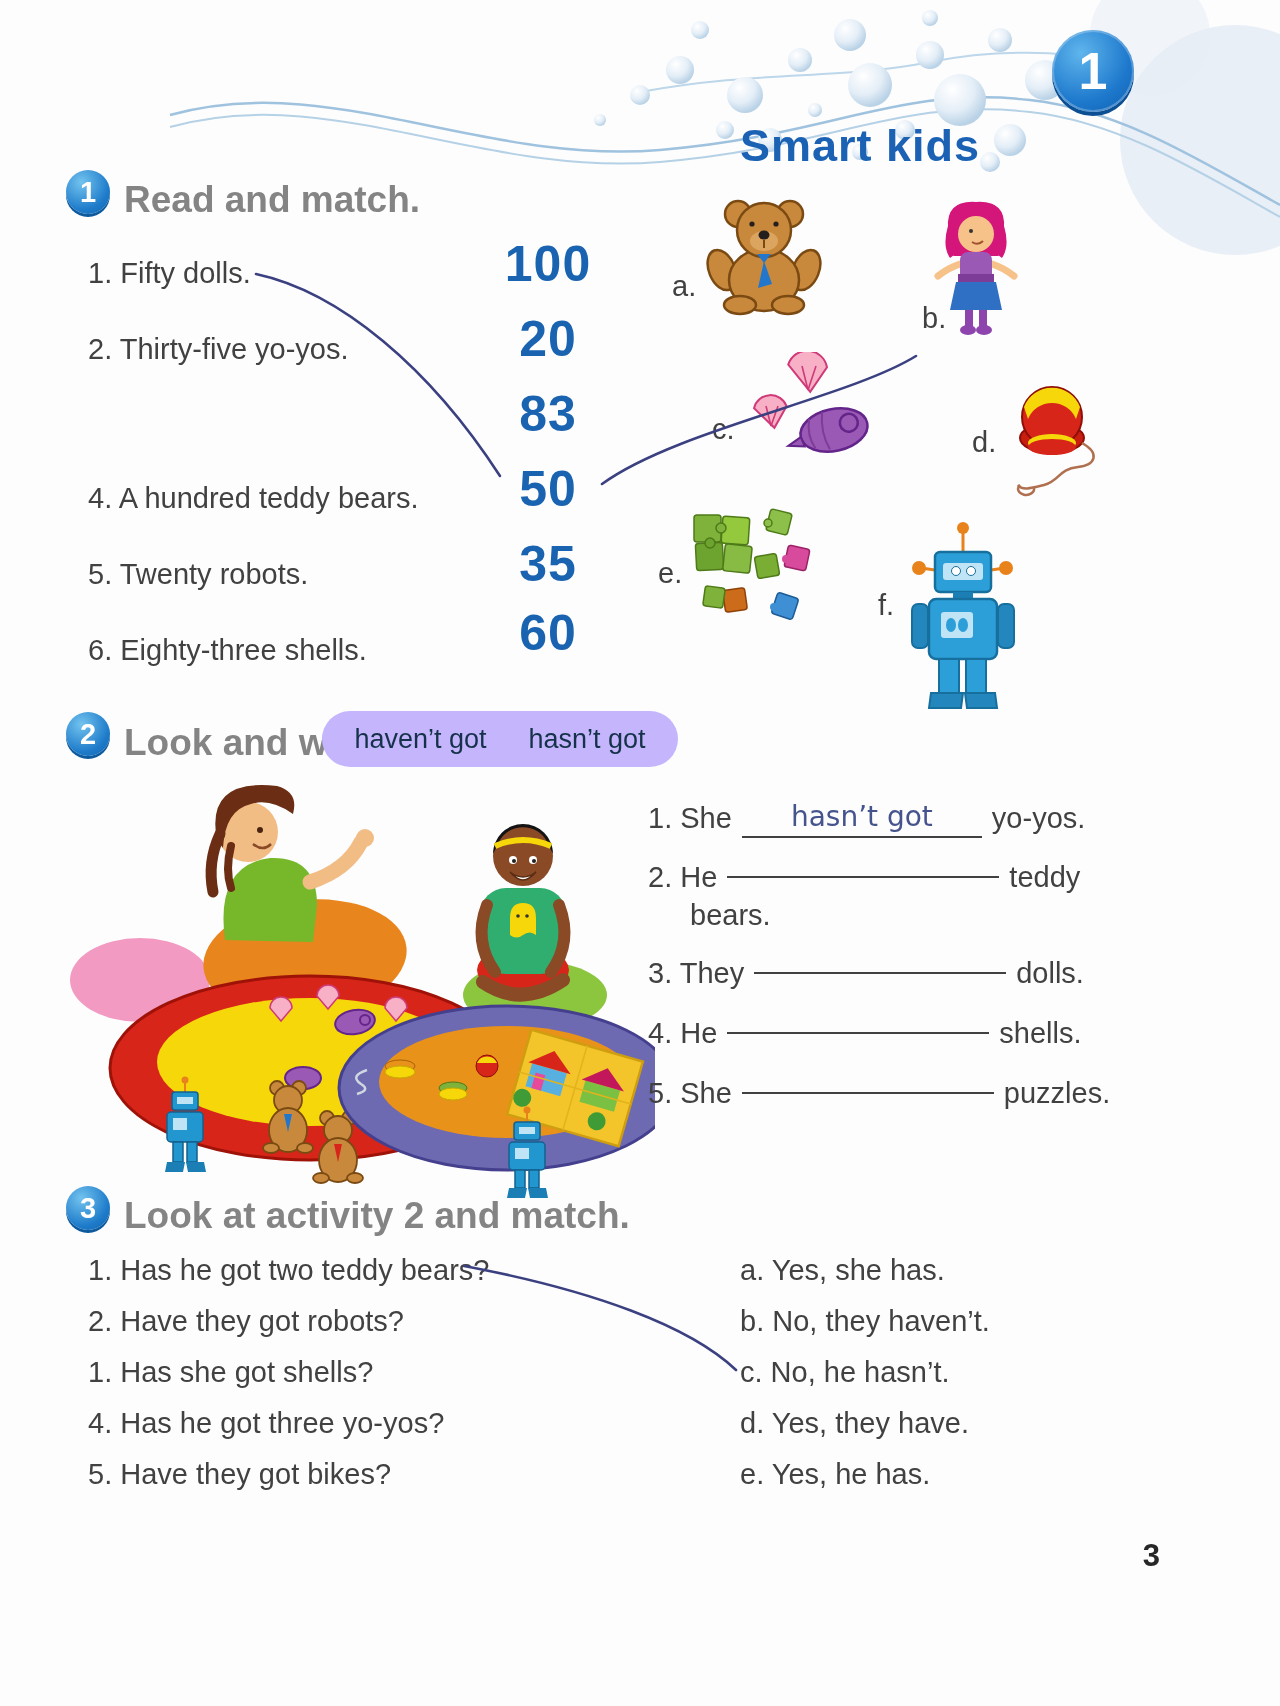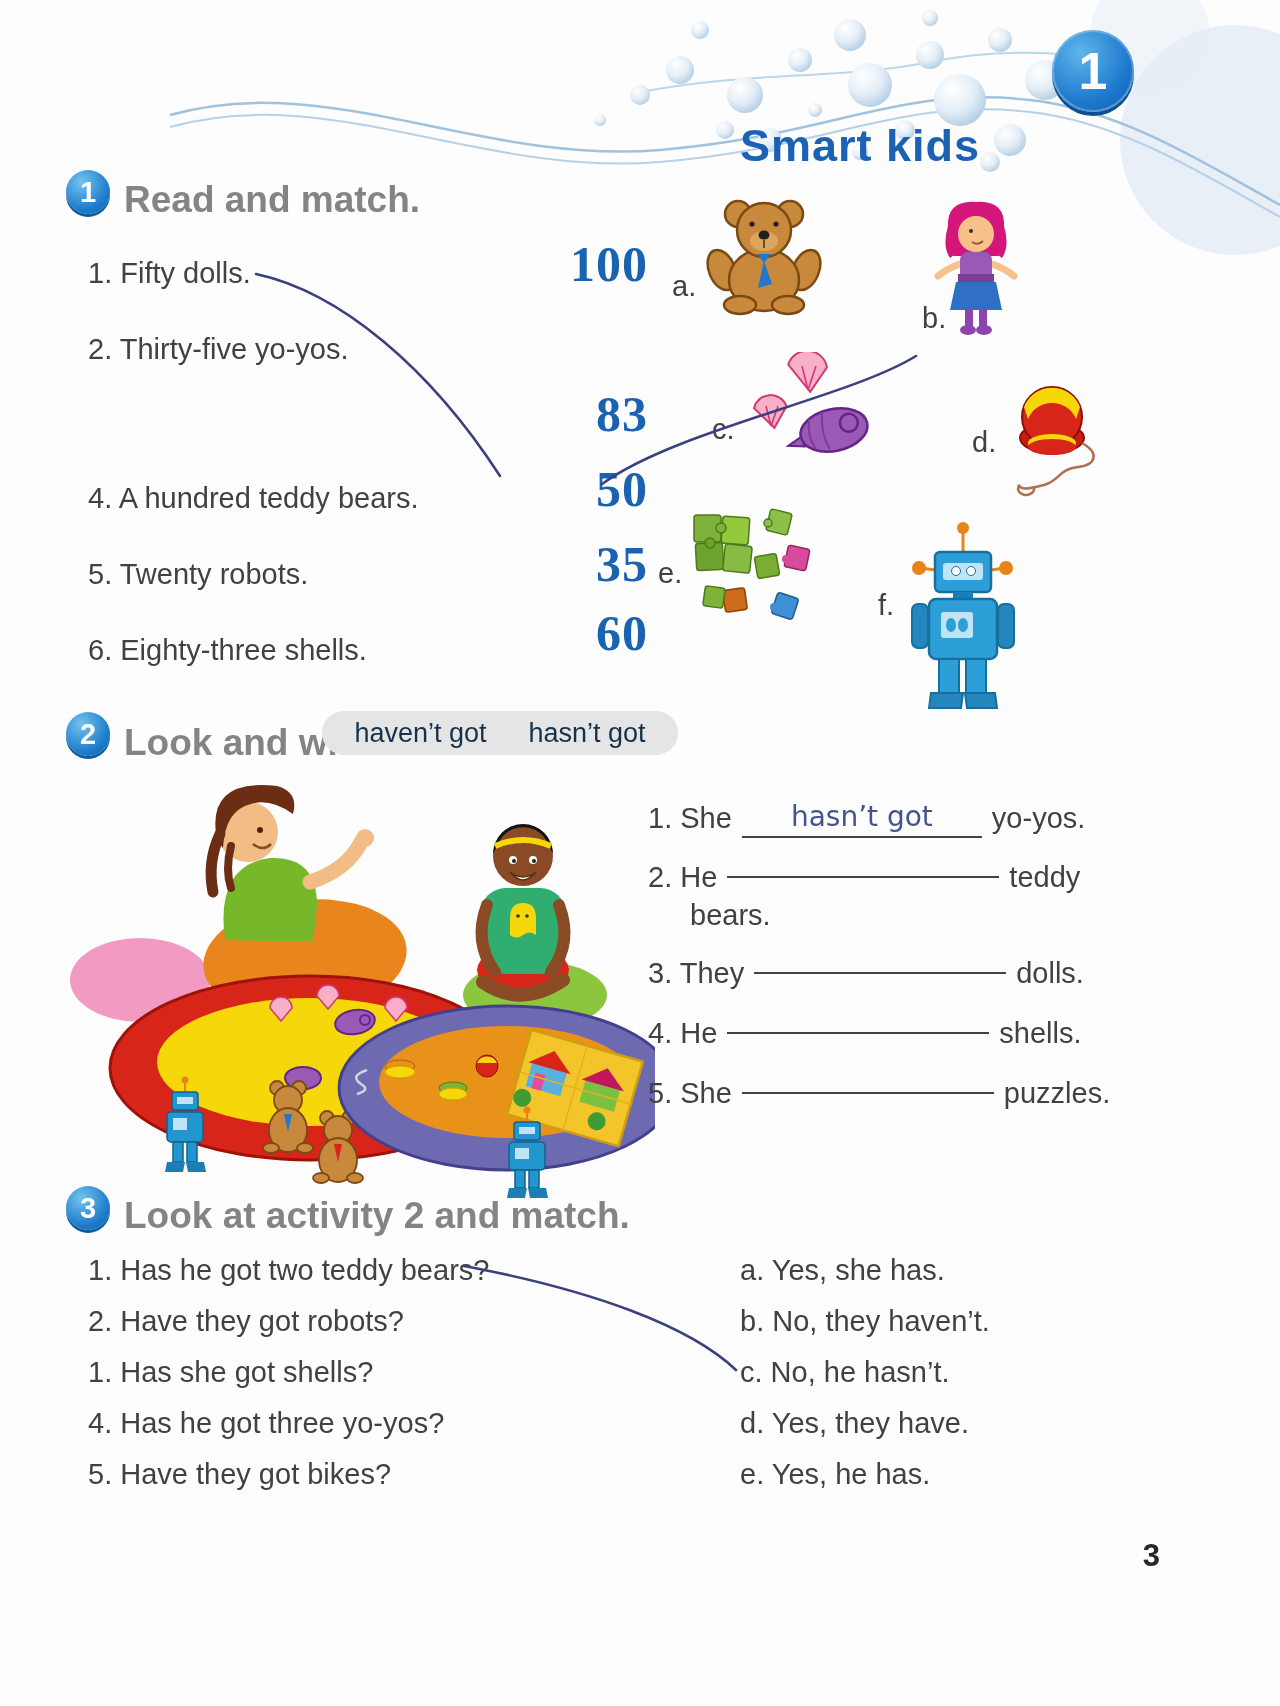--- a/index.html
+++ b/index.html
@@ -15,25 +15,25 @@
   .unit-title{left:690px;top:120px;width:340px;text-align:center;
     font-size:45px;font-weight:bold;color:#1b62b4;letter-spacing:1px;}
   
   .act-badge{width:44px;height:44px;border-radius:50%;
     background:radial-gradient(circle at 35% 28%,#72c3ee,#1e7bca 65%,#1263a8);
     box-shadow:0 3px 0 #0d5a9e;display:flex;align-items:center;justify-content:center;
     color:#fff;font-size:29px;font-weight:bold;}
   .act-title{font-size:37px;font-weight:bold;color:#848484;}
   
   .a1-item{left:88px;width:420px;font-size:29px;line-height:36px;}
-  .a1-number{left:448px;width:200px;text-align:right;font-size:50px;line-height:62px;
-    font-weight:800;color:#1a63b0;letter-spacing:1px;font-family:Liberation Serif, serif;}
+  .a1-number{left:448px;width:200px;text-align:center;font-size:50px;line-height:62px;
+    font-weight:800;color:#1a63b0;letter-spacing:1px;}
   .pic-label{font-size:29px;color:#414141;}
   
-  .pill{left:322px;top:711px;width:356px;height:44px;border-radius:28px;background:#e5e5e5;
+  .pill{left:322px;top:711px;width:356px;height:56px;border-radius:28px;background:#c4b5fd;
     display:flex;align-items:center;justify-content:center;gap:42px;
     font-size:27px;color:#16324a;}
   
   .sent{left:648px;width:480px;font-size:29px;line-height:38px;display:flex;
     align-items:center;white-space:nowrap;}
   .sent .gap{margin-left:10px;margin-right:10px;border-bottom:2px solid #414141;
     display:inline-block;text-align:center;color:#45548c;
     font-family:"DejaVu Sans",sans-serif;font-size:28px;}
   
   .q-row{left:88px;width:570px;font-size:29px;line-height:36px;}
@@ -99,20 +99,21 @@
     </div>
   <div class="abs act-title" style="left:124px;top:179px">Read and match.</div>
 
   <div class="abs a1-item" style="top:255px">1. Fifty dolls.</div>
   <div class="abs a1-item" style="top:331px">2. Thirty-five yo-yos.</div>
   <div class="abs a1-item" style="top:480px">4. A hundred teddy bears.</div>
   <div class="abs a1-item" style="top:556px">5. Twenty robots.</div>
   <div class="abs a1-item" style="top:632px">6. Eighty-three shells.</div>
 
   <div class="abs a1-number" style="top:233px">100</div>
+  <div class="abs a1-number" style="top:308px">20</div>
   <div class="abs a1-number" style="top:383px">83</div>
   <div class="abs a1-number" style="top:458px">50</div>
   <div class="abs a1-number" style="top:533px">35</div>
   <div class="abs a1-number" style="top:602px">60</div>
 
   <svg class="abs" style="left:700px;top:192px" width="130" height="125" viewBox="0 0 130 125">
     <g stroke="#7a4a12" stroke-width="2.5">
       <circle cx="38" cy="22" r="13" fill="#c8893d"></circle>
         <circle cx="90" cy="22" r="13" fill="#c8893d"></circle>
       <ellipse cx="22" cy="78" rx="13" ry="21" fill="#c8893d" transform="rotate(-22 22 78)"></ellipse>

